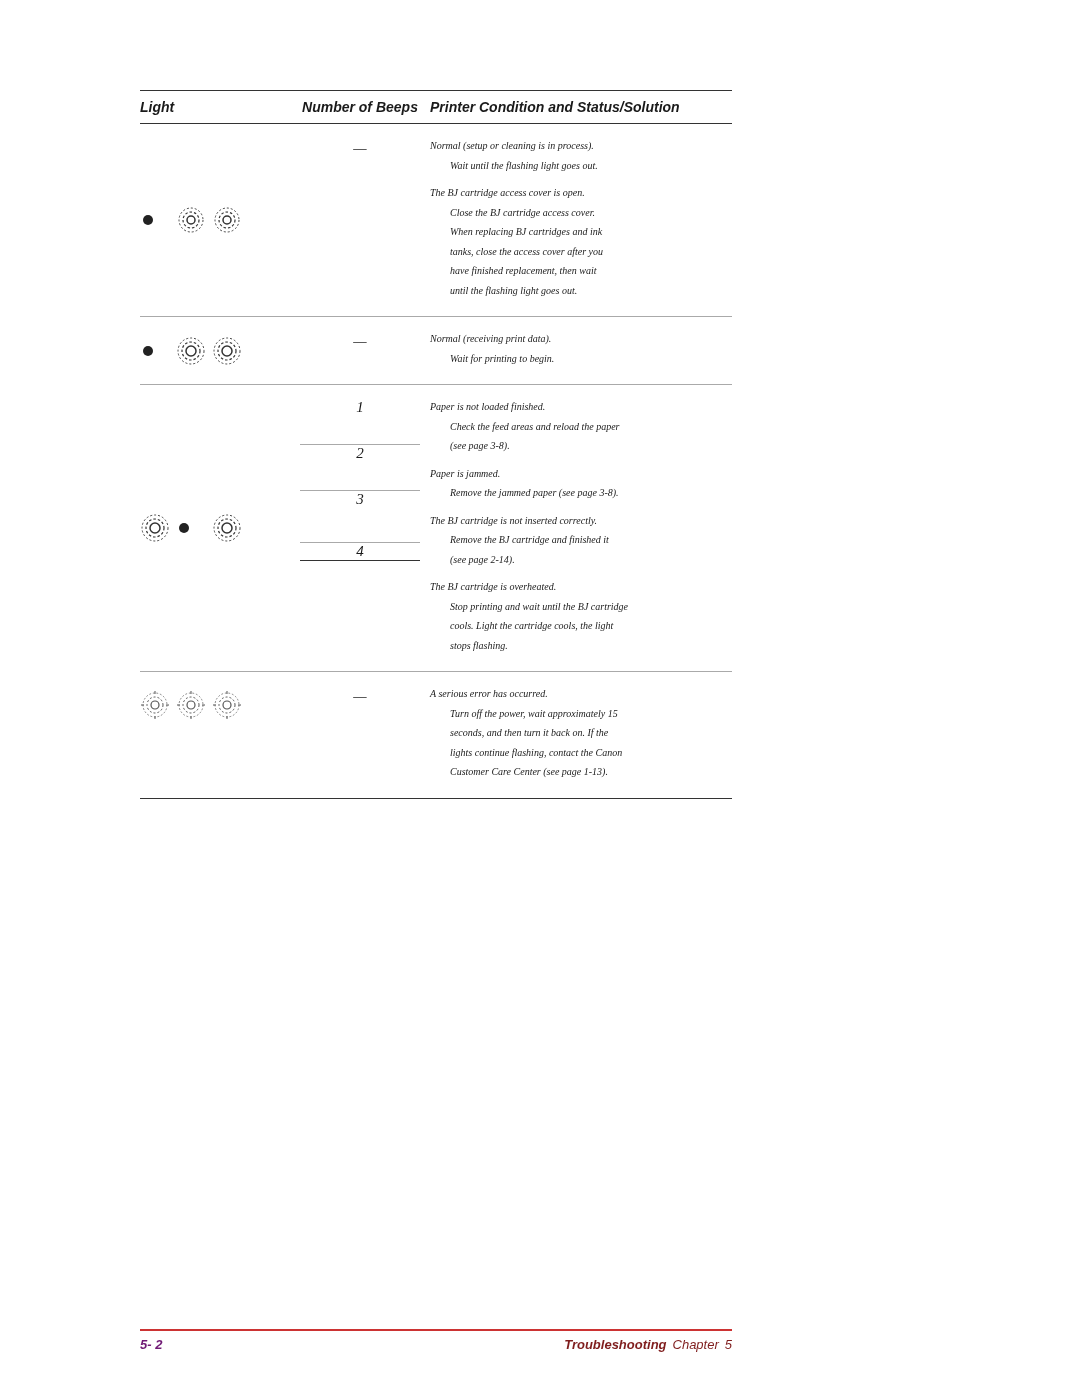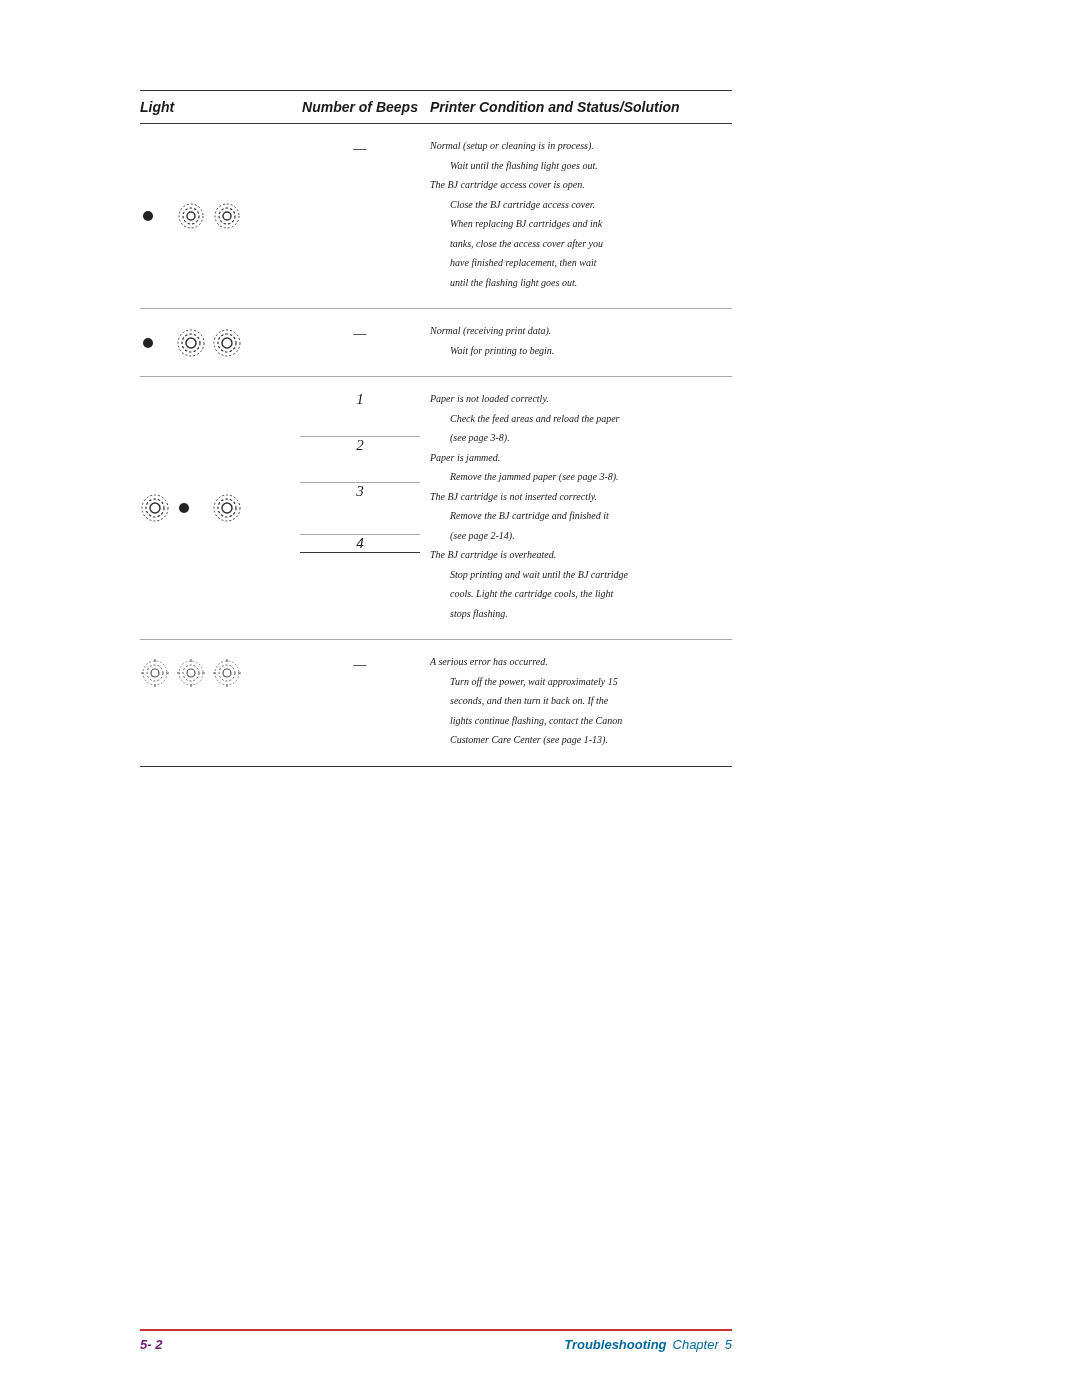--- a/index.html
+++ b/index.html
@@ -84,21 +84,21 @@
 
     .condition-text p {
       margin-bottom: 4px;
     }
 
     .condition-text p.indent {
       padding-left: 20px;
     }
 
     .condition-text p.sub-entry {
-      margin-top: 4px;
+      margin-top: 12px;
     }
 
     
     .light-icons {
       display: flex;
       align-items: center;
       gap: 6px;
     }
 
     
@@ -117,21 +117,21 @@
     .footer-left {
       font-family: Arial, Helvetica, sans-serif;
       font-size: 13px;
       font-weight: bold;
       color: #701a75;
     }
 
     .footer-right {
       font-family: Arial, Helvetica, sans-serif;
       font-size: 13px;
-      color: #0369a1;
+      color: #7f1d1d;
       display: flex;
       align-items: center;
       gap: 6px;
     }
 
     .footer-right .troubleshooting-label {
       font-weight: bold;
     }
 
     .footer-right .chapter-label {
@@ -265,21 +265,21 @@
               <td style="text-align:center; padding: 0 0 34px 0; vertical-align:top;">3</td>
             </tr>
             <tr>
               <td style="text-align:center; padding: 0; vertical-align:top;">4</td>
             </tr>
           </tbody>
             </table>
         </td>
         <td class="col-condition">
           <div class="condition-text">
-            <p>Paper is not loaded correctly.</p>
+            <p>Paper is not loaded finished.</p>
             <p class="indent">Check the feed areas and reload the paper</p>
             <p class="indent">(see page 3-8).</p>
             <p class="sub-entry">Paper is jammed.</p>
             <p class="indent">Remove the jammed paper (see page 3-8).</p>
             <p class="sub-entry">The BJ cartridge is not inserted correctly.</p>
             <p class="indent">Remove the BJ cartridge and finished it</p>
             <p class="indent">(see page 2-14).</p>
             <p class="sub-entry">The BJ cartridge is overheated.</p>
             <p class="indent">Stop printing and wait until the BJ cartridge</p>
             <p class="indent">cools. Light the cartridge cools, the light</p>

